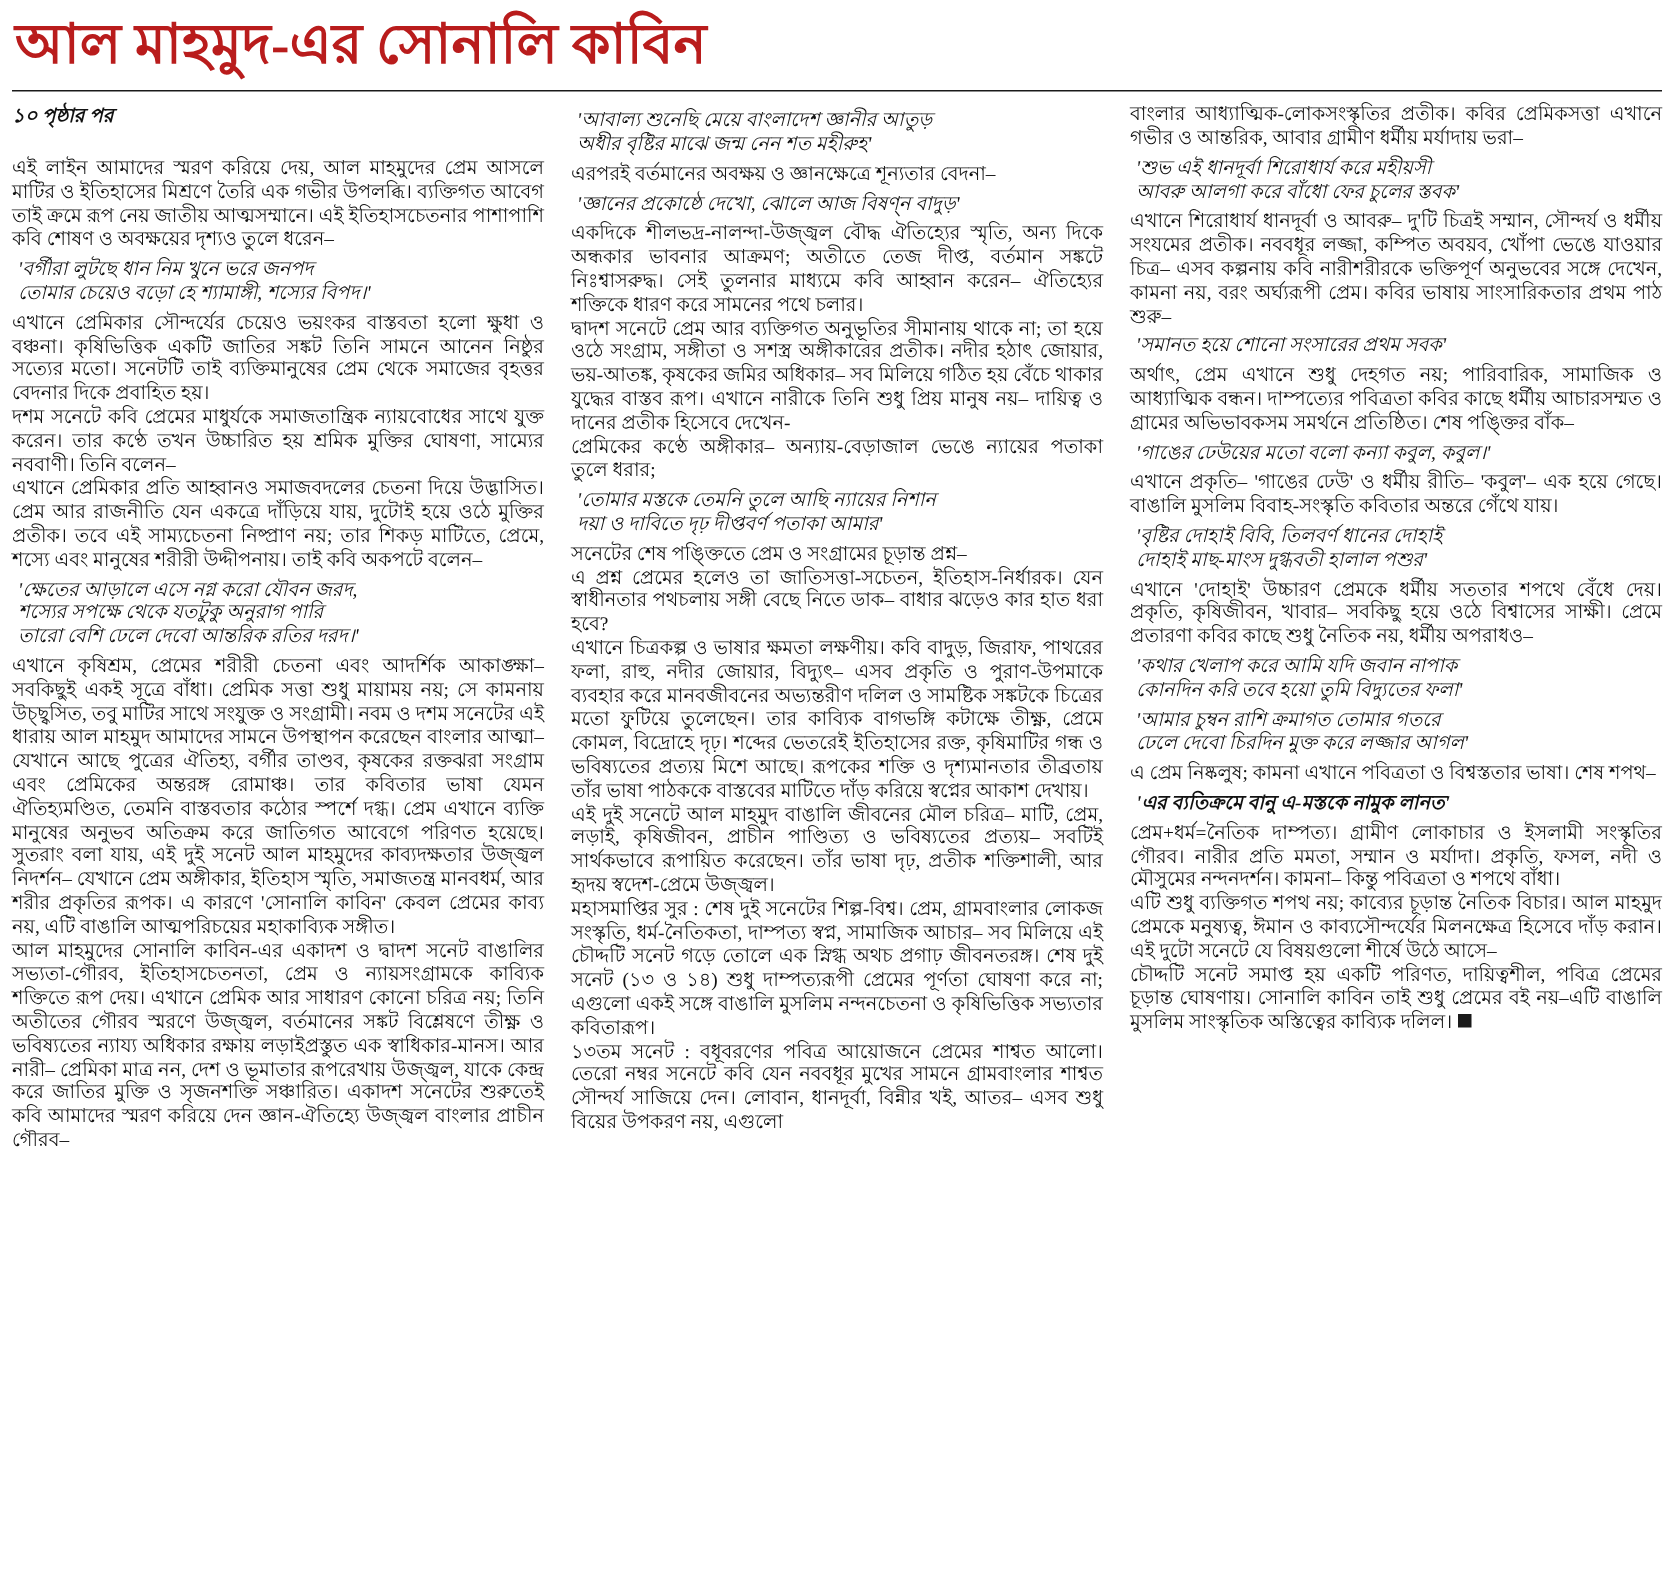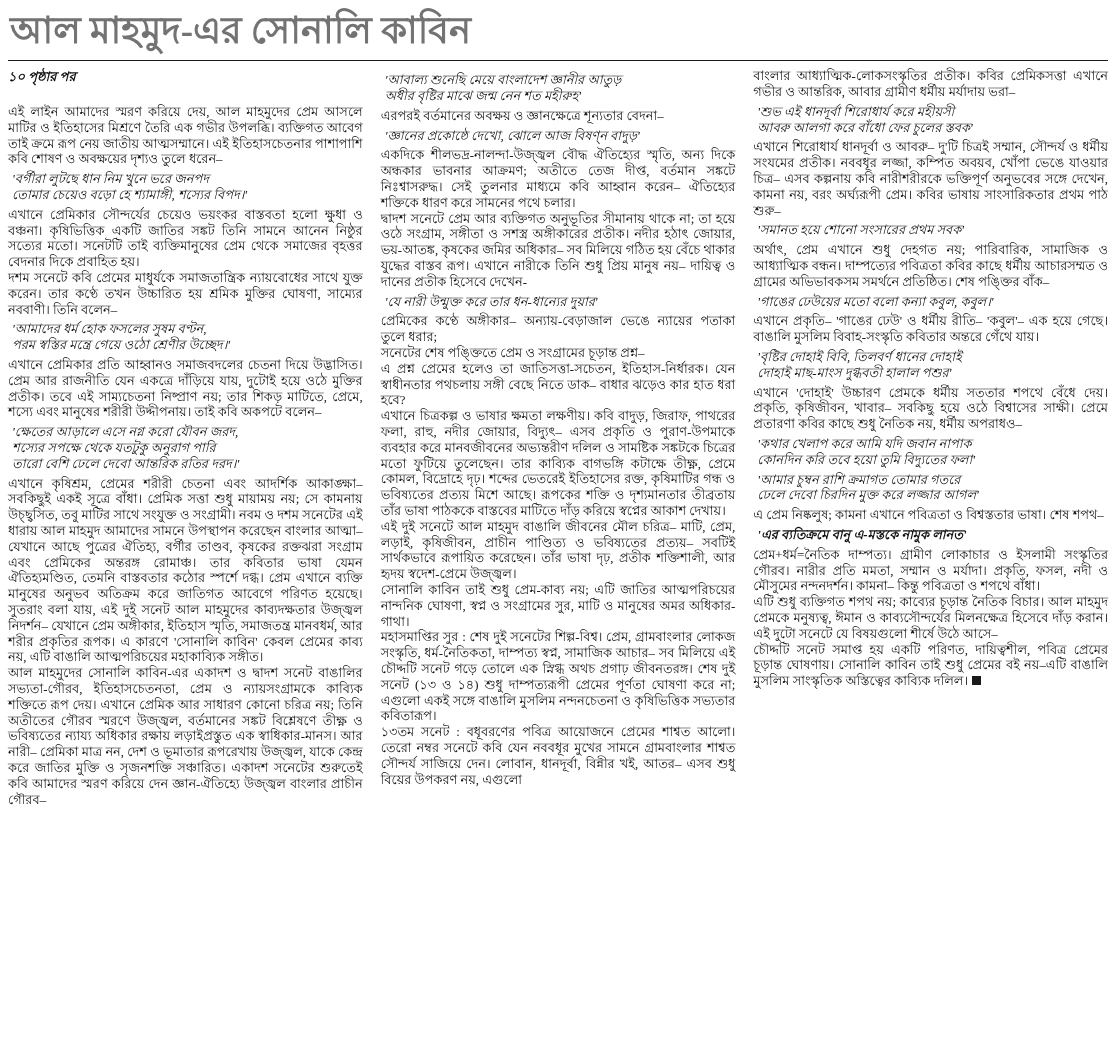--- a/index.html
+++ b/index.html
@@ -5,21 +5,21 @@
   html,body{margin:0;padding:0;background:#ffffff;}
   body{
     width:1116px;height:1047px;overflow:hidden;
     font-family:"Liberation Serif","DejaVu Serif",serif;
     color:#111;
     -webkit-font-smoothing:antialiased;
   }
   .sheet{padding:6px 8px 0 8px;}
   .headline{
     font-size:37px;font-weight:bold;line-height:1.25;
-    margin:2px 0 6px 2px;color:#737373;
+    margin:2px 0 6px 2px;color:#b91c1c;
     font-family:"Liberation Serif","DejaVu Serif",serif;
   }
   .rule{border-bottom:1.6px solid #1a1a1a;margin:0 0 8px 0;}
   .columns{
     display:flex;gap:18px;align-items:flex-start;
   }
   .column{
     flex:1 1 0;min-width:0;
     font-size:12.9px;line-height:15.8px;
     text-align:justify;text-justify:inter-word;
@@ -42,39 +42,37 @@
 <div class="sheet">
   <h1 class="headline">আল মাহমুদ-এর সোনালি কাবিন</h1>
   <div class="rule"></div>
   <div class="columns">
     <div class="column">
       <p class="cont-note">১০ পৃষ্ঠার পর</p>
     <p class="para">এই লাইন আমাদের স্মরণ করিয়ে দেয়, আল মাহমুদের প্রেম আসলে মাটির ও ইতিহাসের মিশ্রণে তৈরি এক গভীর উপলব্ধি। ব্যক্তিগত আবেগ তাই ক্রমে রূপ নেয় জাতীয় আত্মসম্মানে। এই ইতিহাসচেতনার পাশাপাশি কবি শোষণ ও অবক্ষয়ের দৃশ্যও তুলে ধরেন–</p>
         <div class="verse">'বর্গীরা লুটছে ধান নিম খুনে ভরে জনপদ<br>তোমার চেয়েও বড়ো হে শ্যামাঙ্গী, শস্যের বিপদ।'</div>
         <p class="para">এখানে প্রেমিকার সৌন্দর্যের চেয়েও ভয়ংকর বাস্তবতা হলো ক্ষুধা ও বঞ্চনা। কৃষিভিত্তিক একটি জাতির সঙ্কট তিনি সামনে আনেন নিষ্ঠুর সত্যের মতো। সনেটটি তাই ব্যক্তিমানুষের প্রেম থেকে সমাজের বৃহত্তর বেদনার দিকে প্রবাহিত হয়।</p>
         <p class="para">দশম সনেটে কবি প্রেমের মাধুর্যকে সমাজতান্ত্রিক ন্যায়বোধের সাথে যুক্ত করেন। তার কণ্ঠে তখন উচ্চারিত হয় শ্রমিক মুক্তির ঘোষণা, সাম্যের নববাণী। তিনি বলেন–</p>
-        <div class="verse">'আমাদের ধর্ম হোক ফসলের সুষম বণ্টন,<br>পরম স্বস্তির মন্ত্রে গেয়ে ওঠো শ্রেণীর উচ্ছেদ।'</div>
         <p class="para">এখানে প্রেমিকার প্রতি আহ্বানও সমাজবদলের চেতনা দিয়ে উদ্ভাসিত। প্রেম আর রাজনীতি যেন একত্রে দাঁড়িয়ে যায়, দুটোই হয়ে ওঠে মুক্তির প্রতীক। তবে এই সাম্যচেতনা নিষ্প্রাণ নয়; তার শিকড় মাটিতে, প্রেমে, শস্যে এবং মানুষের শরীরী উদ্দীপনায়। তাই কবি অকপটে বলেন–</p>
         <div class="verse">'ক্ষেতের আড়ালে এসে নগ্ন করো যৌবন জরদ,<br>শস্যের সপক্ষে থেকে যতটুকু অনুরাগ পারি<br>তারো বেশি ঢেলে দেবো আন্তরিক রতির দরদ।'</div>
         <p class="para">এখানে কৃষিশ্রম, প্রেমের শরীরী চেতনা এবং আদর্শিক আকাঙ্ক্ষা– সবকিছুই একই সূত্রে বাঁধা। প্রেমিক সত্তা শুধু মায়াময় নয়; সে কামনায় উচ্ছ্বসিত, তবু মাটির সাথে সংযুক্ত ও সংগ্রামী। নবম ও দশম সনেটের এই ধারায় আল মাহমুদ আমাদের সামনে উপস্থাপন করেছেন বাংলার আত্মা– যেখানে আছে পুত্রের ঐতিহ্য, বর্গীর তাণ্ডব, কৃষকের রক্তঝরা সংগ্রাম এবং প্রেমিকের অন্তরঙ্গ রোমাঞ্চ। তার কবিতার ভাষা যেমন ঐতিহ্যমণ্ডিত, তেমনি বাস্তবতার কঠোর স্পর্শে দগ্ধ। প্রেম এখানে ব্যক্তি মানুষের অনুভব অতিক্রম করে জাতিগত আবেগে পরিণত হয়েছে। সুতরাং বলা যায়, এই দুই সনেট আল মাহমুদের কাব্যদক্ষতার উজ্জ্বল নিদর্শন– যেখানে প্রেম অঙ্গীকার, ইতিহাস স্মৃতি, সমাজতন্ত্র মানবধর্ম, আর শরীর প্রকৃতির রূপক। এ কারণে 'সোনালি কাবিন' কেবল প্রেমের কাব্য নয়, এটি বাঙালি আত্মপরিচয়ের মহাকাব্যিক সঙ্গীত।</p>
         <p class="para">আল মাহমুদের সোনালি কাবিন-এর একাদশ ও দ্বাদশ সনেট বাঙালির সভ্যতা-গৌরব, ইতিহাসচেতনতা, প্রেম ও ন্যায়সংগ্রামকে কাব্যিক শক্তিতে রূপ দেয়। এখানে প্রেমিক আর সাধারণ কোনো চরিত্র নয়; তিনি অতীতের গৌরব স্মরণে উজ্জ্বল, বর্তমানের সঙ্কট বিশ্লেষণে তীক্ষ্ণ ও ভবিষ্যতের ন্যায্য অধিকার রক্ষায় লড়াইপ্রস্তুত এক স্বাধিকার-মানস। আর নারী– প্রেমিকা মাত্র নন, দেশ ও ভূমাতার রূপরেখায় উজ্জ্বল, যাকে কেন্দ্র করে জাতির মুক্তি ও সৃজনশক্তি সঞ্চারিত। একাদশ সনেটের শুরুতেই কবি আমাদের স্মরণ করিয়ে দেন জ্ঞান-ঐতিহ্যে উজ্জ্বল বাংলার প্রাচীন গৌরব–</p>
       </div>
     <div class="column">
         <div class="verse">'আবাল্য শুনেছি মেয়ে বাংলাদেশ জ্ঞানীর আতুড়<br>অধীর বৃষ্টির মাঝে জন্ম নেন শত মহীরুহ'</div>
         <p class="para">এরপরই বর্তমানের অবক্ষয় ও জ্ঞানক্ষেত্রে শূন্যতার বেদনা–</p>
         <div class="verse">'জ্ঞানের প্রকোষ্ঠে দেখো, ঝোলে আজ বিষণ্ন বাদুড়'</div>
         <p class="para">একদিকে শীলভদ্র-নালন্দা-উজ্জ্বল বৌদ্ধ ঐতিহ্যের স্মৃতি, অন্য দিকে অন্ধকার ভাবনার আক্রমণ; অতীতে তেজ দীপ্ত, বর্তমান সঙ্কটে নিঃশ্বাসরুদ্ধ। সেই তুলনার মাধ্যমে কবি আহ্বান করেন– ঐতিহ্যের শক্তিকে ধারণ করে সামনের পথে চলার।</p>
         <p class="para">দ্বাদশ সনেটে প্রেম আর ব্যক্তিগত অনুভূতির সীমানায় থাকে না; তা হয়ে ওঠে সংগ্রাম, সঙ্গীতা ও সশস্ত্র অঙ্গীকারের প্রতীক। নদীর হঠাৎ জোয়ার, ভয়-আতঙ্ক, কৃষকের জমির অধিকার– সব মিলিয়ে গঠিত হয় বেঁচে থাকার যুদ্ধের বাস্তব রূপ। এখানে নারীকে তিনি শুধু প্রিয় মানুষ নয়– দায়িত্ব ও দানের প্রতীক হিসেবে দেখেন-</p>
-        <div class="verse">'যে নারী উন্মুক্ত করে তার ধন-ধান্যের দুয়ার'</div>
         <p class="para">প্রেমিকের কণ্ঠে অঙ্গীকার– অন্যায়-বেড়াজাল ভেঙে ন্যায়ের পতাকা তুলে ধরার;</p>
+        <div class="verse">'তোমার মস্তকে তেমনি তুলে আছি ন্যায়ের নিশান<br>দয়া ও দাবিতে দৃঢ় দীপ্তবর্ণ পতাকা আমার'</div>
         <p class="para">সনেটের শেষ পঙ্ক্তিতে প্রেম ও সংগ্রামের চূড়ান্ত প্রশ্ন–</p>
         <p class="para">এ প্রশ্ন প্রেমের হলেও তা জাতিসত্তা-সচেতন, ইতিহাস-নির্ধারক। যেন স্বাধীনতার পথচলায় সঙ্গী বেছে নিতে ডাক– বাধার ঝড়েও কার হাত ধরা হবে?</p>
         <p class="para">এখানে চিত্রকল্প ও ভাষার ক্ষমতা লক্ষণীয়। কবি বাদুড়, জিরাফ, পাথরের ফলা, রাহু, নদীর জোয়ার, বিদ্যুৎ– এসব প্রকৃতি ও পুরাণ-উপমাকে ব্যবহার করে মানবজীবনের অভ্যন্তরীণ দলিল ও সামষ্টিক সঙ্কটকে চিত্রের মতো ফুটিয়ে তুলেছেন। তার কাব্যিক বাগভঙ্গি কটাক্ষে তীক্ষ্ণ, প্রেমে কোমল, বিদ্রোহে দৃঢ়। শব্দের ভেতরেই ইতিহাসের রক্ত, কৃষিমাটির গন্ধ ও ভবিষ্যতের প্রত্যয় মিশে আছে। রূপকের শক্তি ও দৃশ্যমানতার তীব্রতায় তাঁর ভাষা পাঠককে বাস্তবের মাটিতে দাঁড় করিয়ে স্বপ্নের আকাশ দেখায়।</p>
         <p class="para">এই দুই সনেটে আল মাহমুদ বাঙালি জীবনের মৌল চরিত্র– মাটি, প্রেম, লড়াই, কৃষিজীবন, প্রাচীন পাণ্ডিত্য ও ভবিষ্যতের প্রত্যয়– সবটিই সার্থকভাবে রূপায়িত করেছেন। তাঁর ভাষা দৃঢ়, প্রতীক শক্তিশালী, আর হৃদয় স্বদেশ-প্রেমে উজ্জ্বল।</p>
-        <p class="para">সোনালি কাবিন তাই শুধু প্রেম-কাব্য নয়; এটি জাতির আত্মপরিচয়ের নান্দনিক ঘোষণা, স্বপ্ন ও সংগ্রামের সুর, মাটি ও মানুষের অমর অধিকার-গাথা।</p>
         <p class="para">মহাসমাপ্তির সুর : শেষ দুই সনেটের শিল্প-বিশ্ব। প্রেম, গ্রামবাংলার লোকজ সংস্কৃতি, ধর্ম-নৈতিকতা, দাম্পত্য স্বপ্ন, সামাজিক আচার– সব মিলিয়ে এই চৌদ্দটি সনেট গড়ে তোলে এক স্নিগ্ধ অথচ প্রগাঢ় জীবনতরঙ্গ। শেষ দুই সনেট (১৩ ও ১৪) শুধু দাম্পত্যরূপী প্রেমের পূর্ণতা ঘোষণা করে না; এগুলো একই সঙ্গে বাঙালি মুসলিম নন্দনচেতনা ও কৃষিভিত্তিক সভ্যতার কবিতারূপ।</p>
         <p class="para">১৩তম সনেট : বধূবরণের পবিত্র আয়োজনে প্রেমের শাশ্বত আলো। তেরো নম্বর সনেটে কবি যেন নববধূর মুখের সামনে গ্রামবাংলার শাশ্বত সৌন্দর্য সাজিয়ে দেন। লোবান, ধানদূর্বা, বিন্নীর খই, আতর– এসব শুধু বিয়ের উপকরণ নয়, এগুলো</p>
       </div>
     <div class="column">
         <p class="para">বাংলার আধ্যাত্মিক-লোকসংস্কৃতির প্রতীক। কবির প্রেমিকসত্তা এখানে গভীর ও আন্তরিক, আবার গ্রামীণ ধর্মীয় মর্যাদায় ভরা–</p>
         <div class="verse">'শুভ এই ধানদূর্বা শিরোধার্য করে মহীয়সী<br>আবরু আলগা করে বাঁধো ফের চুলের স্তবক'</div>
         <p class="para">এখানে শিরোধার্য ধানদূর্বা ও আবরু– দু'টি চিত্রই সম্মান, সৌন্দর্য ও ধর্মীয় সংযমের প্রতীক। নববধূর লজ্জা, কম্পিত অবয়ব, খোঁপা ভেঙে যাওয়ার চিত্র– এসব কল্পনায় কবি নারীশরীরকে ভক্তিপূর্ণ অনুভবের সঙ্গে দেখেন, কামনা নয়, বরং অর্ঘ্যরূপী প্রেম। কবির ভাষায় সাংসারিকতার প্রথম পাঠ শুরু–</p>
         <div class="verse">'সমানত হয়ে শোনো সংসারের প্রথম সবক'</div>
         <p class="para">অর্থাৎ, প্রেম এখানে শুধু দেহগত নয়; পারিবারিক, সামাজিক ও আধ্যাত্মিক বন্ধন। দাম্পত্যের পবিত্রতা কবির কাছে ধর্মীয় আচারসম্মত ও গ্রামের অভিভাবকসম সমর্থনে প্রতিষ্ঠিত। শেষ পঙ্ক্তির বাঁক–</p>
         <div class="verse">'গাঙের ঢেউয়ের মতো বলো কন্যা কবুল, কবুল।'</div>

